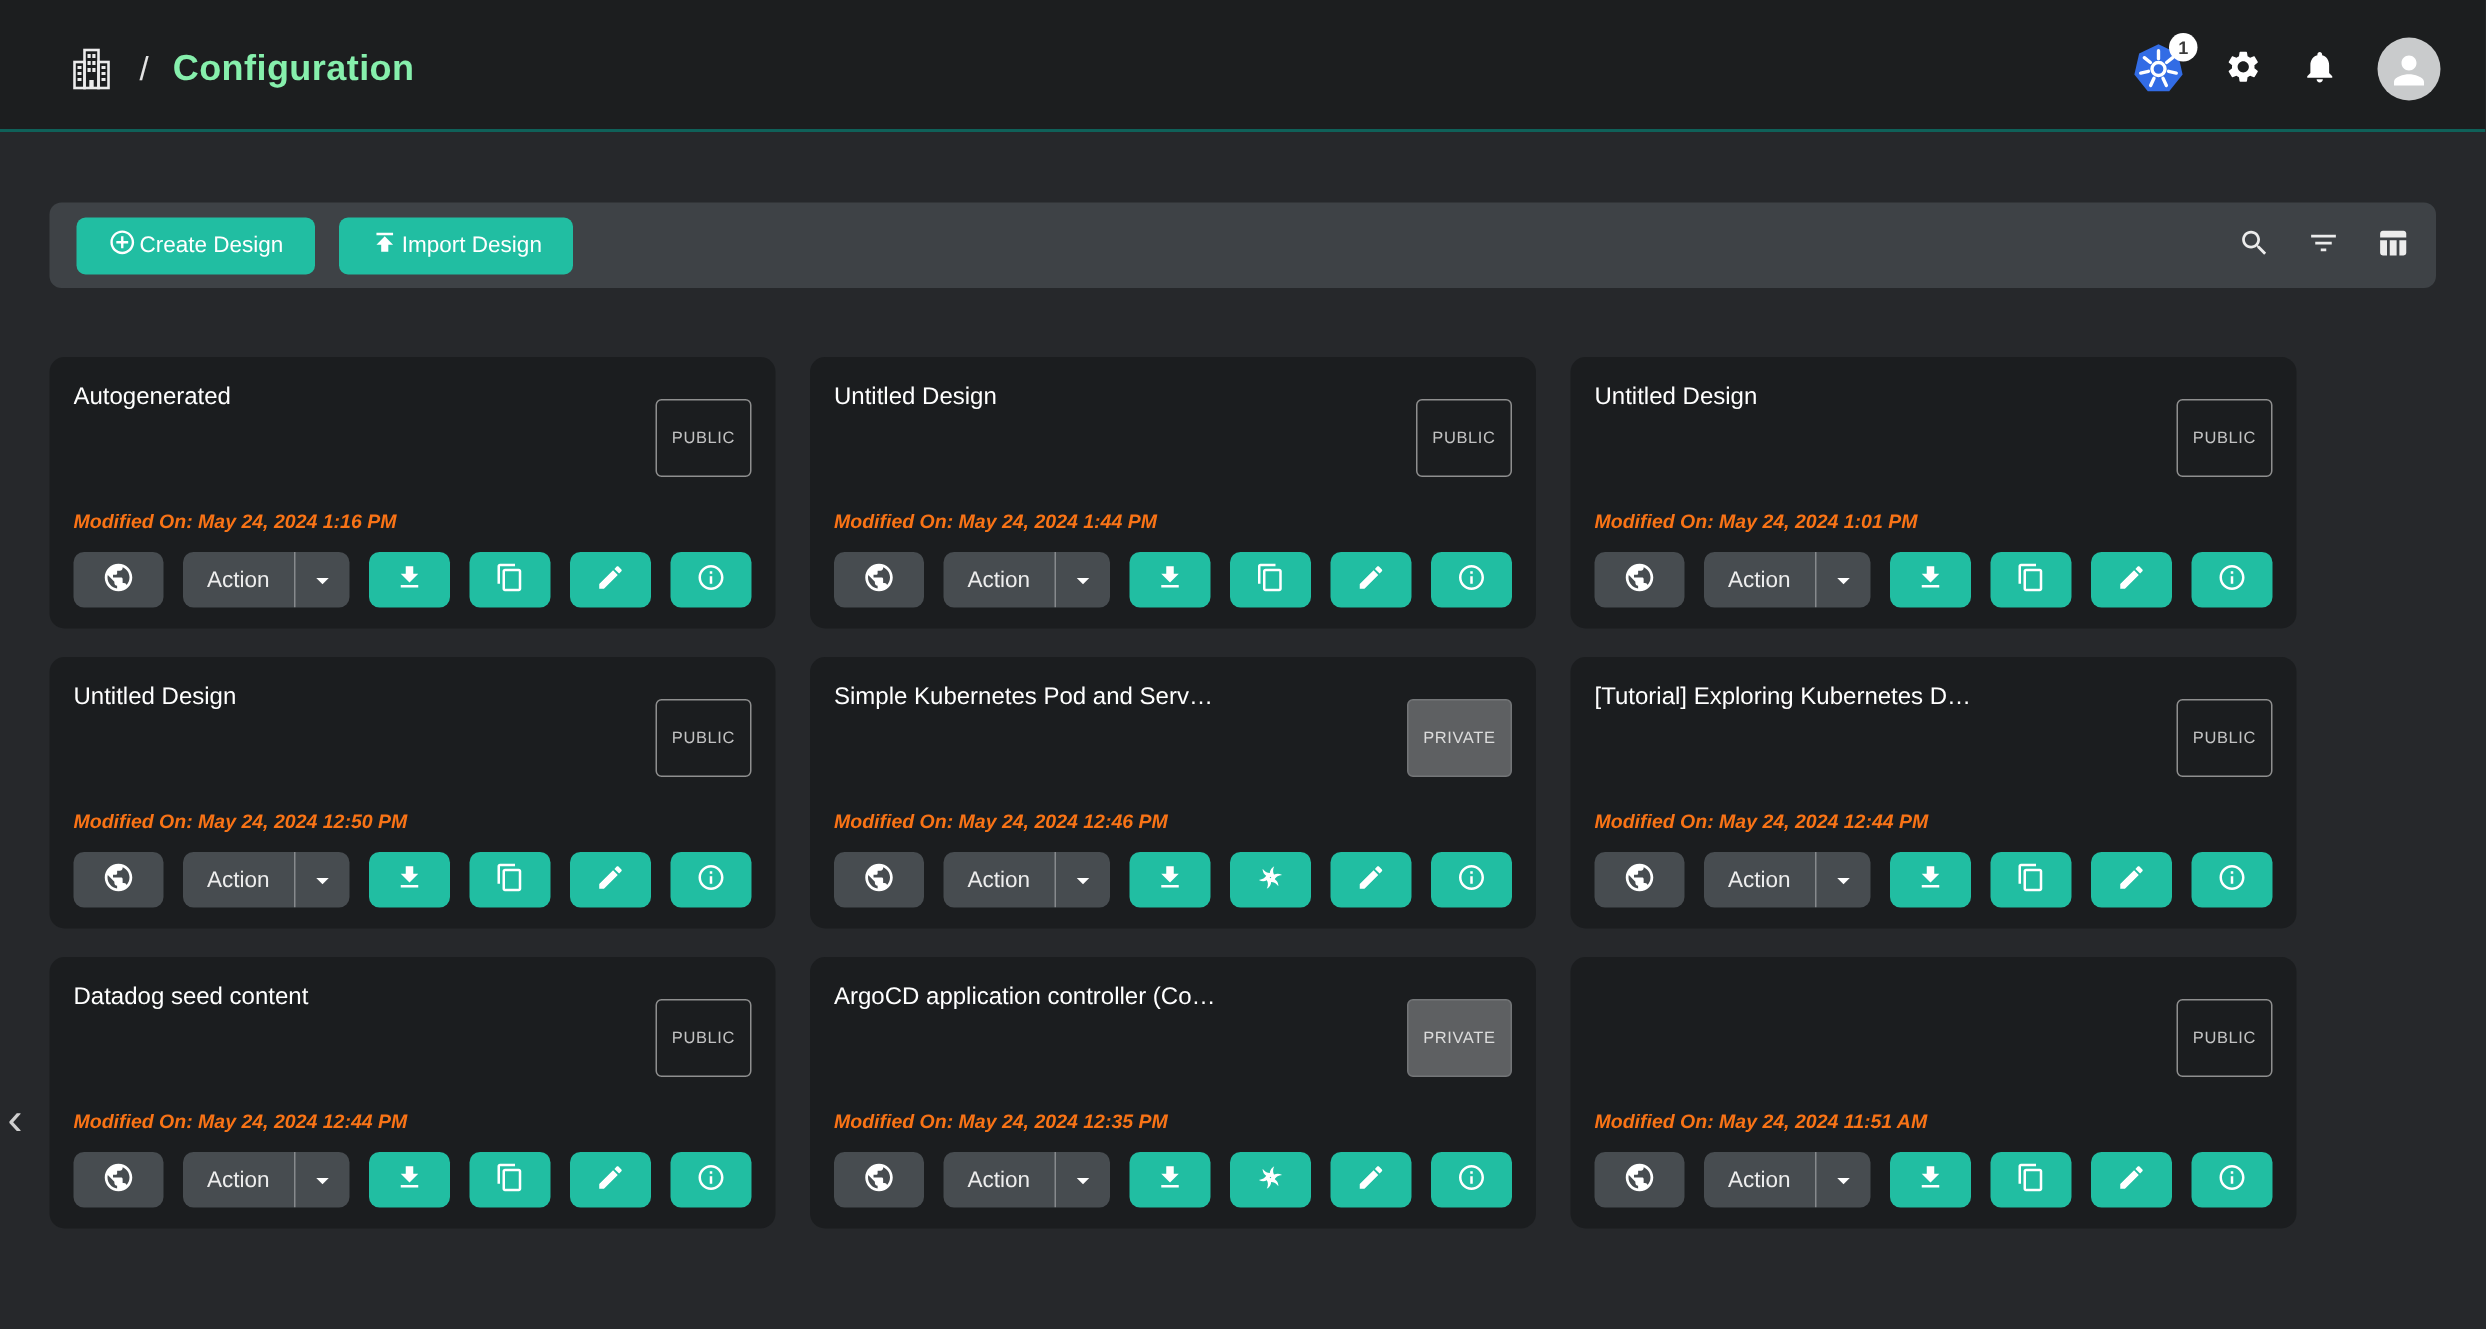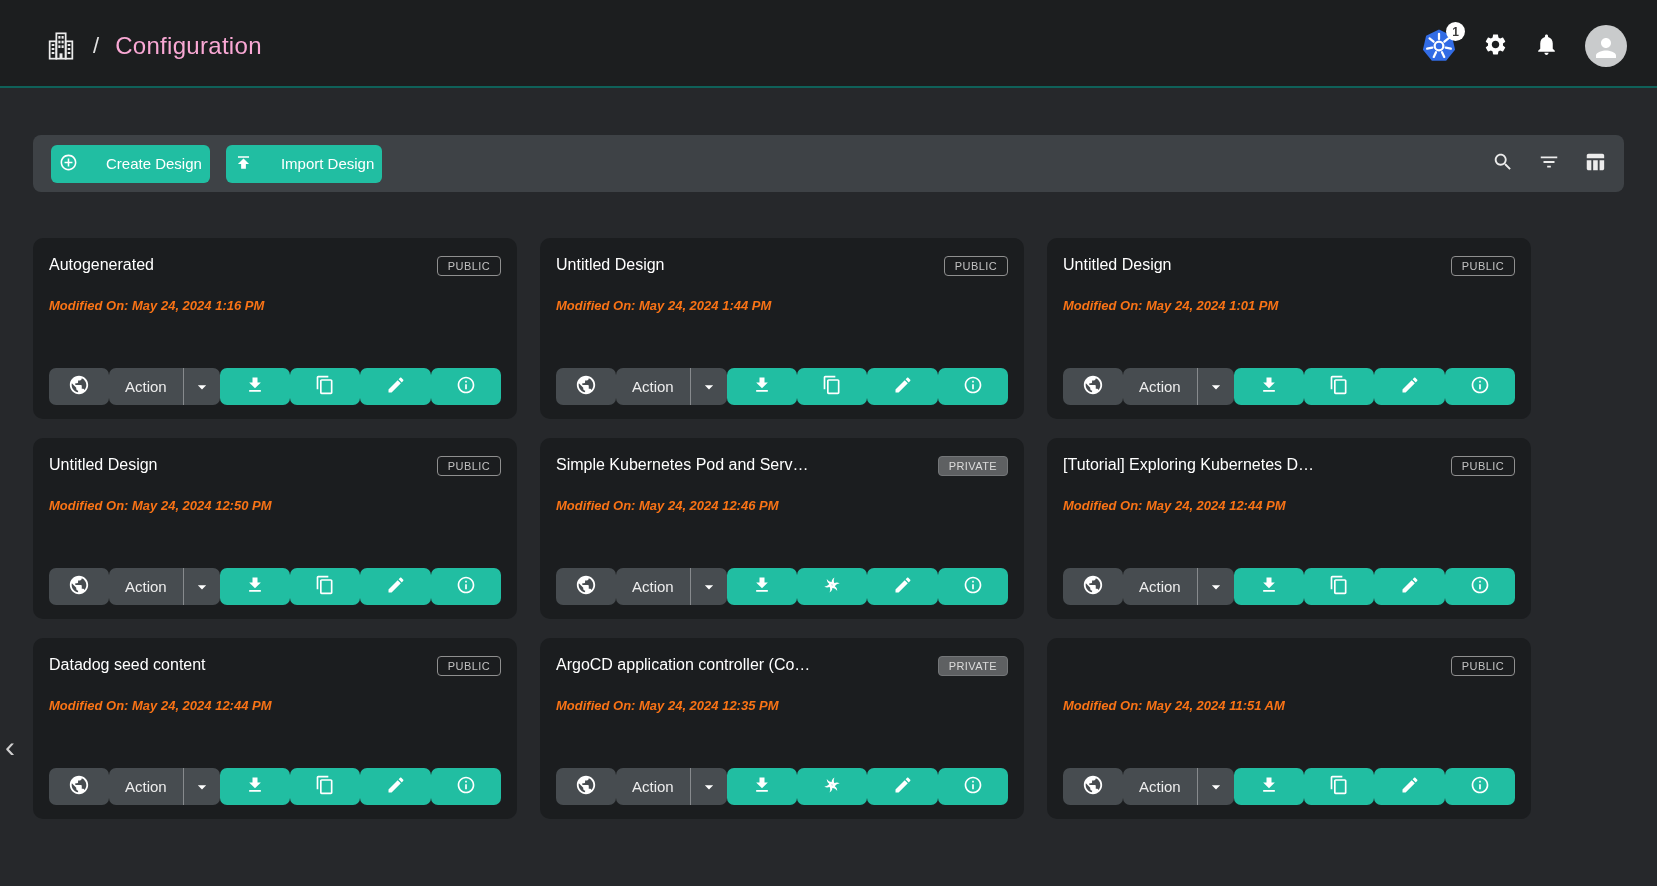--- a/index.html
+++ b/index.html
@@ -12,21 +12,21 @@
 
   
   .header {
     height:88px; background:#1C1E1F;
     border-bottom:2px solid rgba(0,179,159,.45);
     display:flex; align-items:center; padding:6px 30px 0 45px;
   }
   .breadcrumb { display:flex; align-items:center; gap:16px; color:#fff; }
   .logo svg { width:32px; height:32px; color:#ececec; display:block; }
   .sep { font-size:22px; color:#e3e3e3; }
-  .page-title { font-size:24px; font-weight:400; letter-spacing:.3px; color:#f9a8d4; }
+  .page-title { font-size:24px; font-weight:700; letter-spacing:.3px; color:#86efac; }
 
   .header-right { margin-left:auto; display:flex; align-items:center; gap:26px; }
   .icon-btn { background:none; border:none; padding:0; cursor:pointer; display:flex; }
   .icon-btn svg { width:25px; height:25px; color:#fff; }
   .k8s-wrap { position:relative; width:36px; height:36px; }
   .k8s-wrap svg { width:36px; height:36px; display:block; }
   .count-badge {
     position:absolute; top:-6px; right:-8px; width:19px; height:19px;
     background:#fff; color:#3a3a3a; border-radius:50%;
     font-size:12px; font-weight:700; display:flex; align-items:center; justify-content:center;
@@ -36,50 +36,50 @@
     display:flex; align-items:flex-end; justify-content:center; overflow:hidden; cursor:pointer;
   }
   .avatar svg { width:30px; height:30px; color:#fff; }
 
   
   .toolbar {
     margin:47px 33px 0; height:57px; background:#3E4246; border-radius:8px;
     display:flex; align-items:center; gap:16px; padding:0 18px;
   }
   .btn-primary {
-    display:flex; align-items:center; gap:28px; background:var(--accent);
+    display:flex; align-items:center; gap:2px; background:var(--accent);
     border:none; border-radius:6px; color:#fff; font-size:15px; font-family:inherit;
-    height:38px; padding:0 8px; cursor:pointer;
+    height:38px; padding:0 21px; cursor:pointer;
   }
   .btn-primary svg { width:19px; height:19px; }
   .toolbar-right { margin-left:auto; display:flex; align-items:center; gap:24px; }
   .toolbar-right .icon-btn svg { width:22px; height:22px; color:#ececec; }
 
   
   .grid {
     margin:46px 33px 0;
     display:grid; grid-template-columns:repeat(3, 484px); gap:19px 23px;
   }
   .card {
     background:#1B1D1F; border-radius:10px; height:181px;
     padding:18px 16px 14px; display:flex; flex-direction:column;
   }
   .card-head { display:flex; align-items:flex-start; gap:12px; }
   .card-title {
     color:#fff; font-size:16px; font-weight:500; white-space:nowrap; overflow:hidden;
   }
   .badge {
     margin-left:auto; flex-shrink:0; font-size:11px; letter-spacing:.4px;
-    padding:3px 10px; border-radius:4px; margin-top:0;
+    padding:19px 10px; border-radius:4px; margin-top:10px;
   }
   .badge.public { border:1px solid #8f8f8f; color:#c2c2c2; background:transparent; }
   .badge.private { border:1px solid #747678; color:#dcdcdc; background:#5E6062;text-align:center; }
   .card-date { margin-top:22px; color:#f97316; font-size:13px; font-style:italic; font-weight:600; }
 
-  .card-actions { margin-top:auto; display:flex; }
+  .card-actions { margin-top:auto; display:flex; gap:13px; }
   .cbtn {
     height:37px; border:none; border-radius:7px; cursor:pointer; color:#fff;
     display:flex; align-items:center; justify-content:center; font-family:inherit; padding:0;
   }
   .btn-gray { background:#474C50; }
   .btn-globe { width:60px; }
   .btn-globe svg { width:22px; height:22px; }
   .btn-action { overflow:hidden; }
   .action-label { padding:0 16px; font-size:15px; color:#ededed; }
   .action-divider { width:1px; align-self:stretch; background:rgba(255,255,255,.35); }

